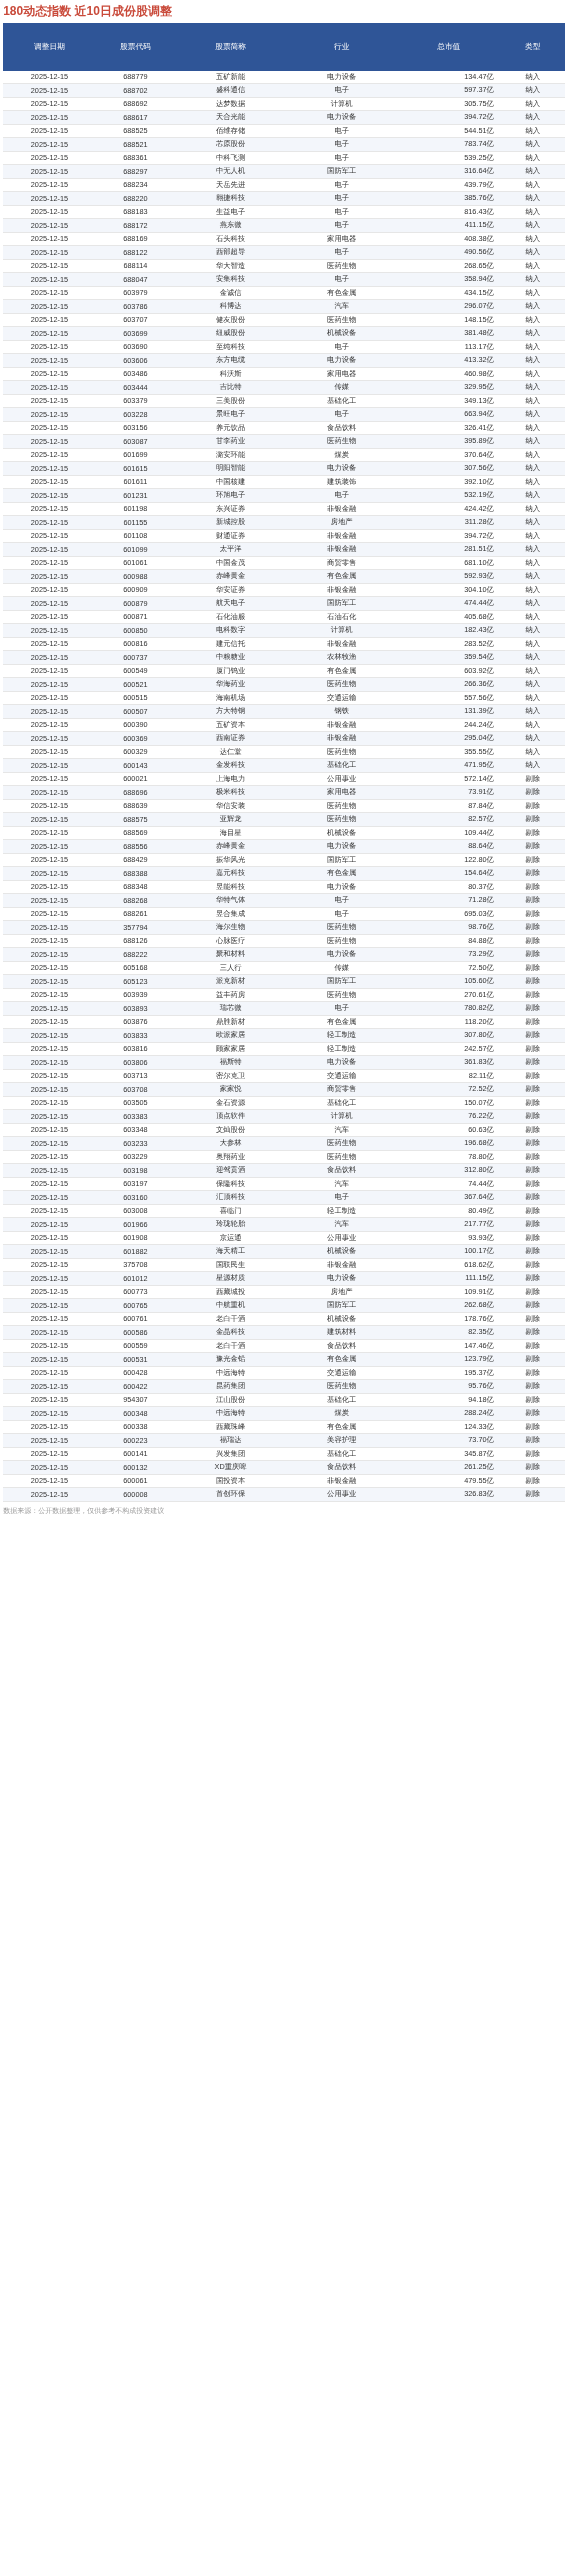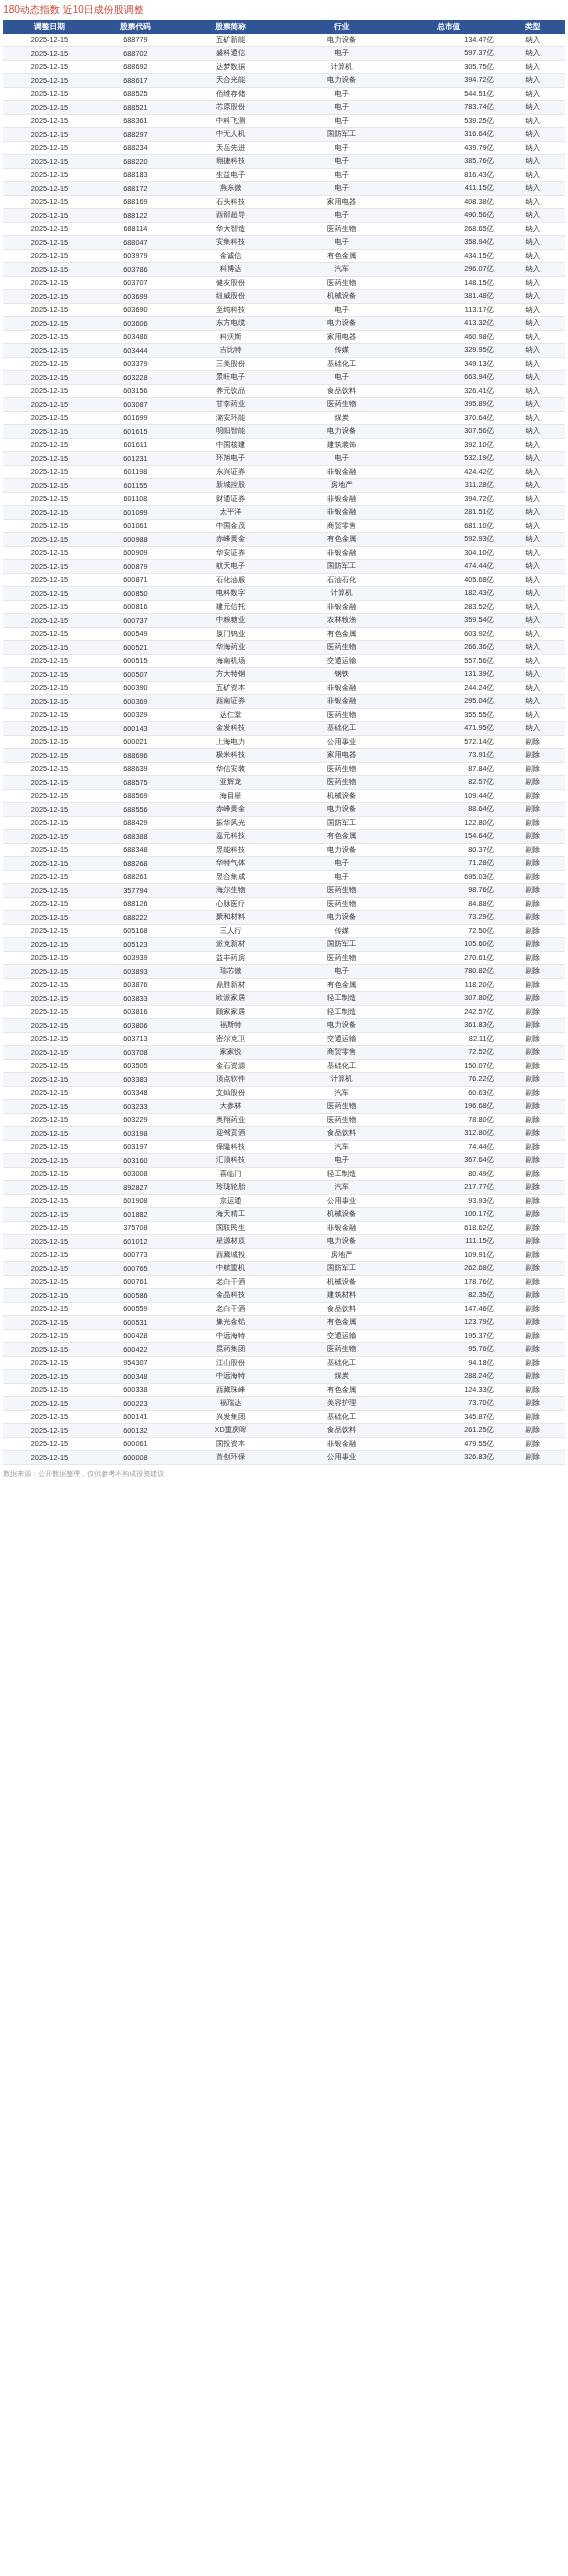--- a/index.html
+++ b/index.html
@@ -3,39 +3,40 @@
 <meta charset="utf-8">
 <style>
   html,body{margin:0;padding:0;background:#ffffff;}
   body{
     width:568px;
     font-family:"Liberation Sans","DejaVu Sans",sans-serif;
     -webkit-font-smoothing:antialiased;
   }
   .page{width:568px;position:relative;}
   .title{
-    font-size:10px;
+    font-size:12px;
     color:#c94a3a;
     padding:3.2px 0 2.4px 3.2px;
     letter-spacing:0px;
     white-space:nowrap;
+    font-weight:bold;
   }
   table{
     border-collapse:collapse;
     width:562px;
     margin:0 3.2px;
     table-layout:fixed;
   }
   th{
     background:#2f5597;
     color:#ffffff;
     font-size:7.7px;
-    font-weight:bold;
+    font-weight:normal;
     height:14px;
-    padding:0;
+    padding:17px;
     text-align:center;
     border:0;
   }
   td{
     font-size:7.3px;
     color:#333333;
     height:12.5px;
     padding:0 2.4px;
     text-align:center;
     border-bottom:0.8px solid #e6e6e6;
@@ -760,21 +761,21 @@
         <tr class="odd">
           <td>2025-12-15</td>
           <td class="code">603008</td>
           <td>喜临门</td>
           <td>轻工制造</td>
           <td class="num">80.49亿</td>
           <td>剔除</td>
         </tr>
         <tr class="even">
           <td>2025-12-15</td>
-          <td class="code">892827</td>
+          <td class="code">601966</td>
           <td>玲珑轮胎</td>
           <td>汽车</td>
           <td class="num">217.77亿</td>
           <td>剔除</td>
         </tr>
         <tr class="odd">
           <td>2025-12-15</td>
           <td class="code">601908</td>
           <td>京运通</td>
           <td>公用事业</td>

